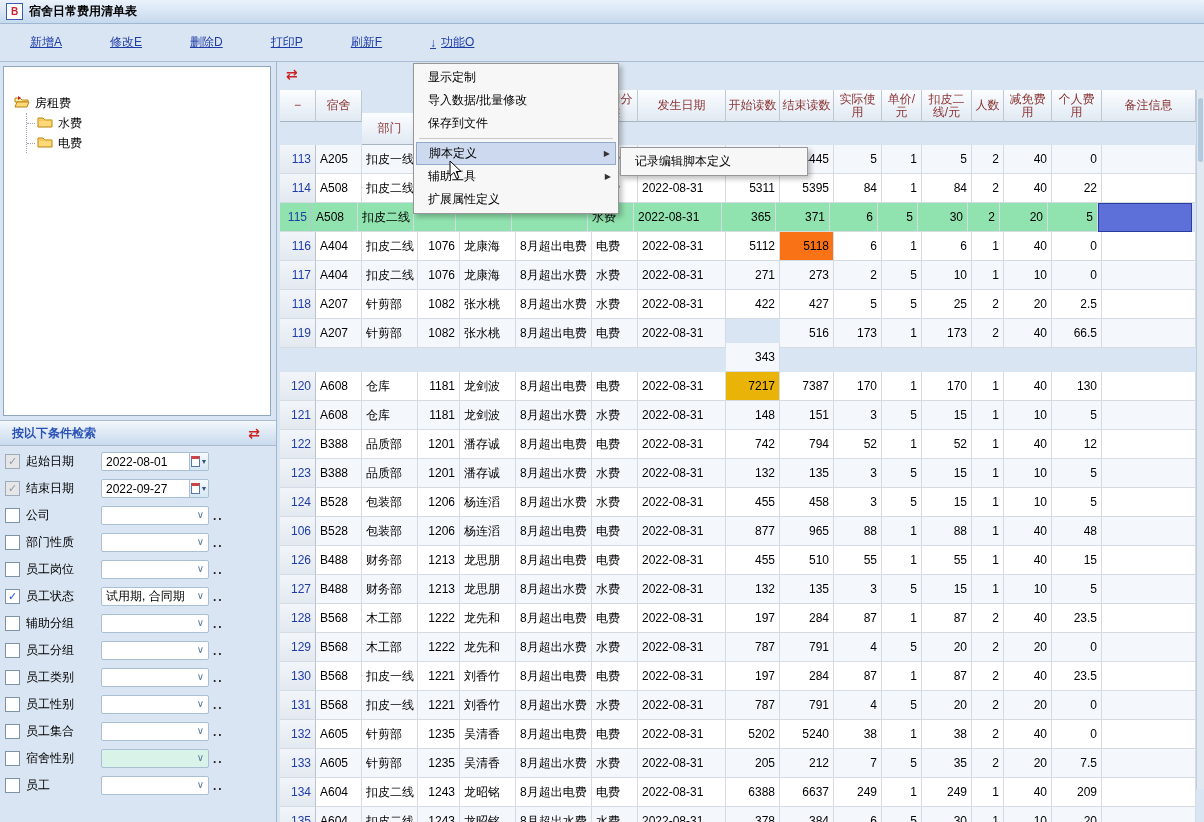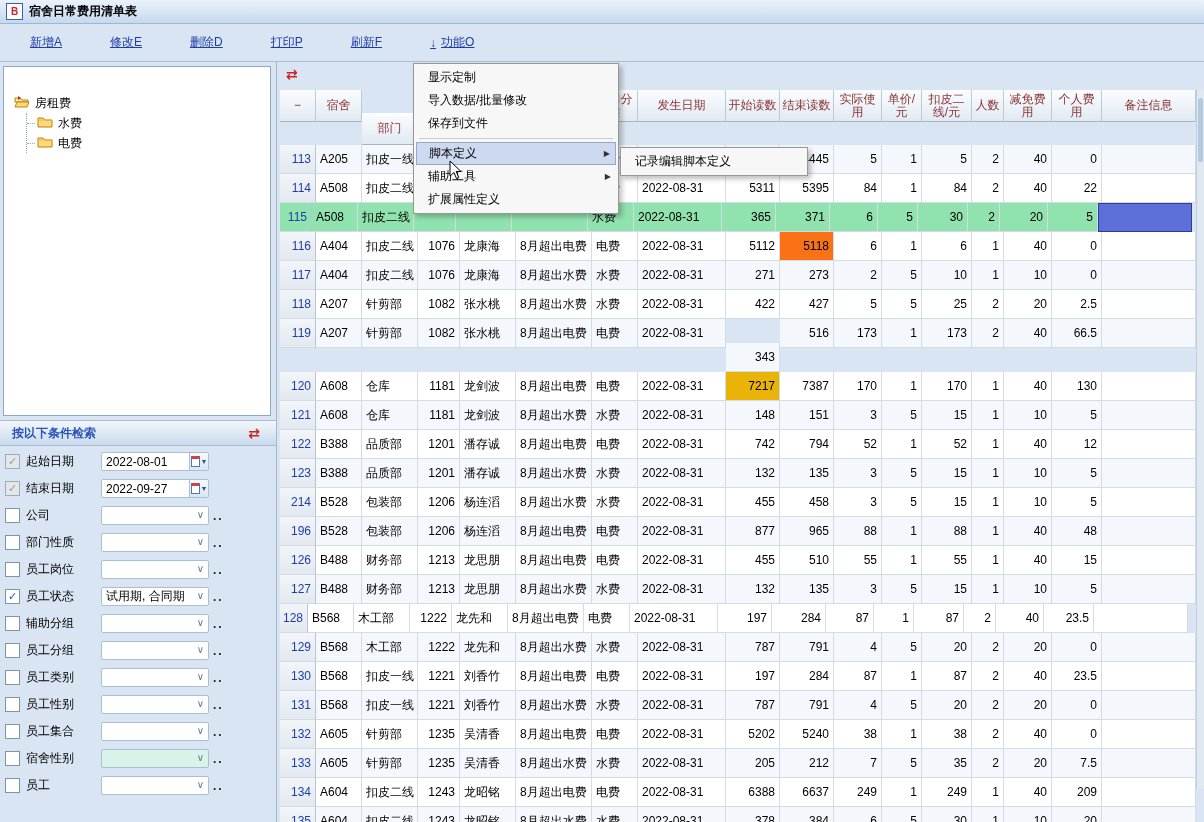--- a/index.html
+++ b/index.html
@@ -489,40 +489,40 @@
       <div class="c num" style="width: 54px; background: rgb(244, 248, 253);">135</div>
       <div class="c num" style="width: 48px; background: rgb(244, 248, 253);">3</div>
       <div class="c num" style="width: 40px; background: rgb(244, 248, 253);">5</div>
       <div class="c num" style="width: 50px; background: rgb(244, 248, 253);">15</div>
       <div class="c num" style="width: 32px; background: rgb(244, 248, 253);">1</div>
       <div class="c num" style="width: 48px; background: rgb(244, 248, 253);">10</div>
       <div class="c num" style="width: 50px; background: rgb(244, 248, 253);">5</div>
       <div class="c" style="width: 94px; background: rgb(244, 248, 253);"></div>
     </div>
     <div class="g-row">
-      <div class="c rownum" style="width: 36px;">214</div>
+      <div class="c rownum" style="width: 36px;">124</div>
       <div class="c" style="width: 46px; background: rgb(255, 255, 255);">B528</div>
       <div class="c" style="width: 56px; background: rgb(255, 255, 255);">包装部</div>
       <div class="c num" style="width: 42px; background: rgb(255, 255, 255);">1206</div>
       <div class="c" style="width: 56px; background: rgb(255, 255, 255);">杨连滔</div>
       <div class="c" style="width: 76px; background: rgb(255, 255, 255);">8月超出水费</div>
       <div class="c" style="width: 46px; background: rgb(255, 255, 255);">水费</div>
       <div class="c" style="width: 88px; background: rgb(255, 255, 255);">2022-08-31</div>
       <div class="c num" style="width: 54px; background: rgb(255, 255, 255);">455</div>
       <div class="c num" style="width: 54px; background: rgb(255, 255, 255);">458</div>
       <div class="c num" style="width: 48px; background: rgb(255, 255, 255);">3</div>
       <div class="c num" style="width: 40px; background: rgb(255, 255, 255);">5</div>
       <div class="c num" style="width: 50px; background: rgb(255, 255, 255);">15</div>
       <div class="c num" style="width: 32px; background: rgb(255, 255, 255);">1</div>
       <div class="c num" style="width: 48px; background: rgb(255, 255, 255);">10</div>
       <div class="c num" style="width: 50px; background: rgb(255, 255, 255);">5</div>
       <div class="c" style="width: 94px; background: rgb(255, 255, 255);"></div>
     </div>
     <div class="g-row">
-      <div class="c rownum" style="width: 36px;">196</div>
+      <div class="c rownum" style="width: 36px;">106</div>
       <div class="c" style="width: 46px; background: rgb(244, 248, 253);">B528</div>
       <div class="c" style="width: 56px; background: rgb(244, 248, 253);">包装部</div>
       <div class="c num" style="width: 42px; background: rgb(244, 248, 253);">1206</div>
       <div class="c" style="width: 56px; background: rgb(244, 248, 253);">杨连滔</div>
       <div class="c" style="width: 76px; background: rgb(244, 248, 253);">8月超出电费</div>
       <div class="c" style="width: 46px; background: rgb(244, 248, 253);">电费</div>
       <div class="c" style="width: 88px; background: rgb(244, 248, 253);">2022-08-31</div>
       <div class="c num" style="width: 54px; background: rgb(244, 248, 253);">877</div>
       <div class="c num" style="width: 54px; background: rgb(244, 248, 253);">965</div>
       <div class="c num" style="width: 48px; background: rgb(244, 248, 253);">88</div>
@@ -565,21 +565,21 @@
       <div class="c num" style="width: 54px; background: rgb(244, 248, 253);">135</div>
       <div class="c num" style="width: 48px; background: rgb(244, 248, 253);">3</div>
       <div class="c num" style="width: 40px; background: rgb(244, 248, 253);">5</div>
       <div class="c num" style="width: 50px; background: rgb(244, 248, 253);">15</div>
       <div class="c num" style="width: 32px; background: rgb(244, 248, 253);">1</div>
       <div class="c num" style="width: 48px; background: rgb(244, 248, 253);">10</div>
       <div class="c num" style="width: 50px; background: rgb(244, 248, 253);">5</div>
       <div class="c" style="width: 94px; background: rgb(244, 248, 253);"></div>
     </div>
     <div class="g-row">
-      <div class="c rownum" style="width: 28px;">128</div>
+      <div class="c rownum" style="width: 36px;">128</div>
       <div class="c" style="width: 46px; background: rgb(255, 255, 255);">B568</div>
       <div class="c" style="width: 56px; background: rgb(255, 255, 255);">木工部</div>
       <div class="c num" style="width: 42px; background: rgb(255, 255, 255);">1222</div>
       <div class="c" style="width: 56px; background: rgb(255, 255, 255);">龙先和</div>
       <div class="c" style="width: 76px; background: rgb(255, 255, 255);">8月超出电费</div>
       <div class="c" style="width: 46px; background: rgb(255, 255, 255);">电费</div>
       <div class="c" style="width: 88px; background: rgb(255, 255, 255);">2022-08-31</div>
       <div class="c num" style="width: 54px; background: rgb(255, 255, 255);">197</div>
       <div class="c num" style="width: 54px; background: rgb(255, 255, 255);">284</div>
       <div class="c num" style="width: 48px; background: rgb(255, 255, 255);">87</div>

